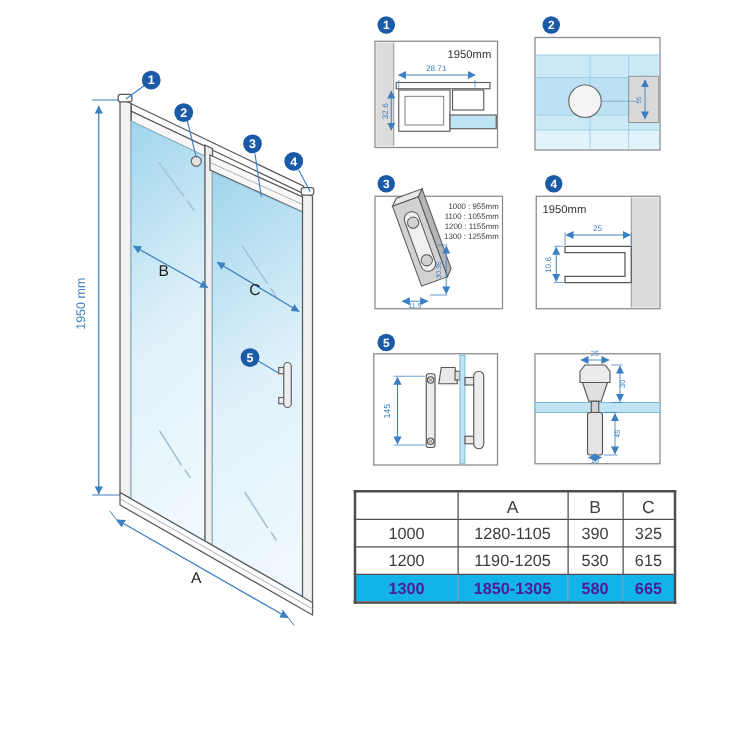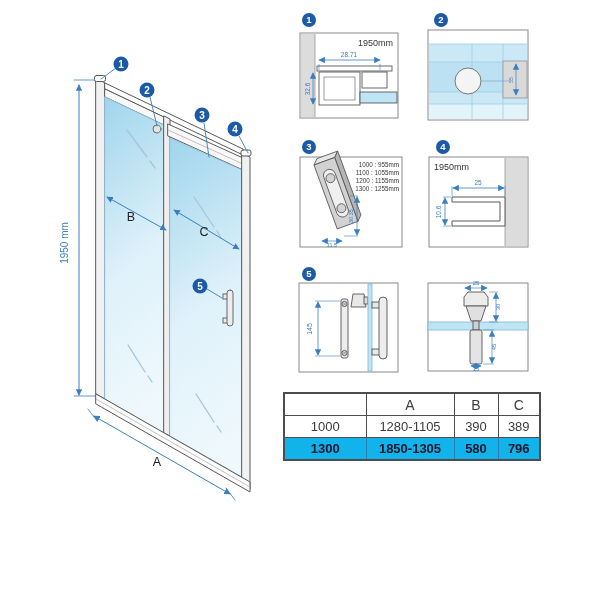--- a/index.html
+++ b/index.html
@@ -5,21 +5,21 @@
   html,body{margin:0;padding:0;width:600px;height:600px;overflow:hidden;background:#ffffff;
     font-family:"Liberation Sans", sans-serif;}
   #stage{position:relative;width:600px;height:600px;background:#fff;}
   #diagram{position:absolute;left:0;top:0;}
   
   .spec-table-wrap{position:absolute;left:283px;top:392px;}
   table.spec{border-collapse:collapse;table-layout:fixed;border:2px solid #4d4d4d;
     font-size:13px;color:#3c3c3c;}
   table.spec td{border:1px solid #4d4d4d;text-align:center;vertical-align:middle;
     height:21px;padding:0;overflow:hidden;white-space:nowrap;}
-  table.spec tr.hl td{background:#12b2ea;font-weight:bold;color:#0f172a;border-color:#2a7fb0;}
+  table.spec tr.hl td{background:#12b2ea;font-weight:bold;color:#4c1d95;border-color:#2a7fb0;}
   .c0{width:82px}.c1{width:88px}.c2{width:44px}.c3{width:42px}
 </style>
 </head>
 <body>
 
 <div id="stage">
 
 <svg id="diagram" width="600" height="600" viewBox="0 0 600 600">
   <defs>
     <linearGradient id="glassGrad" x1="0" y1="0" x2="0.15" y2="1">
@@ -261,25 +261,31 @@
       <tr>
         <td></td>
         <td style="font-size:14px">A</td>
         <td style="font-size:14px">B</td>
         <td style="font-size:14px">C</td>
       </tr>
       <tr>
         <td>1000</td>
         <td>1280-1105</td>
         <td>390</td>
-        <td>389</td>
+        <td>325</td>
+      </tr>
+      <tr>
+        <td>1200</td>
+        <td>1190-1205</td>
+        <td>530</td>
+        <td>615</td>
       </tr>
       <tr class="hl">
         <td>1300</td>
         <td>1850-1305</td>
         <td>580</td>
-        <td>796</td>
+        <td>665</td>
       </tr>
     </tbody>
   </table>
 </div>
 
 </div>
 
 </body></html>

